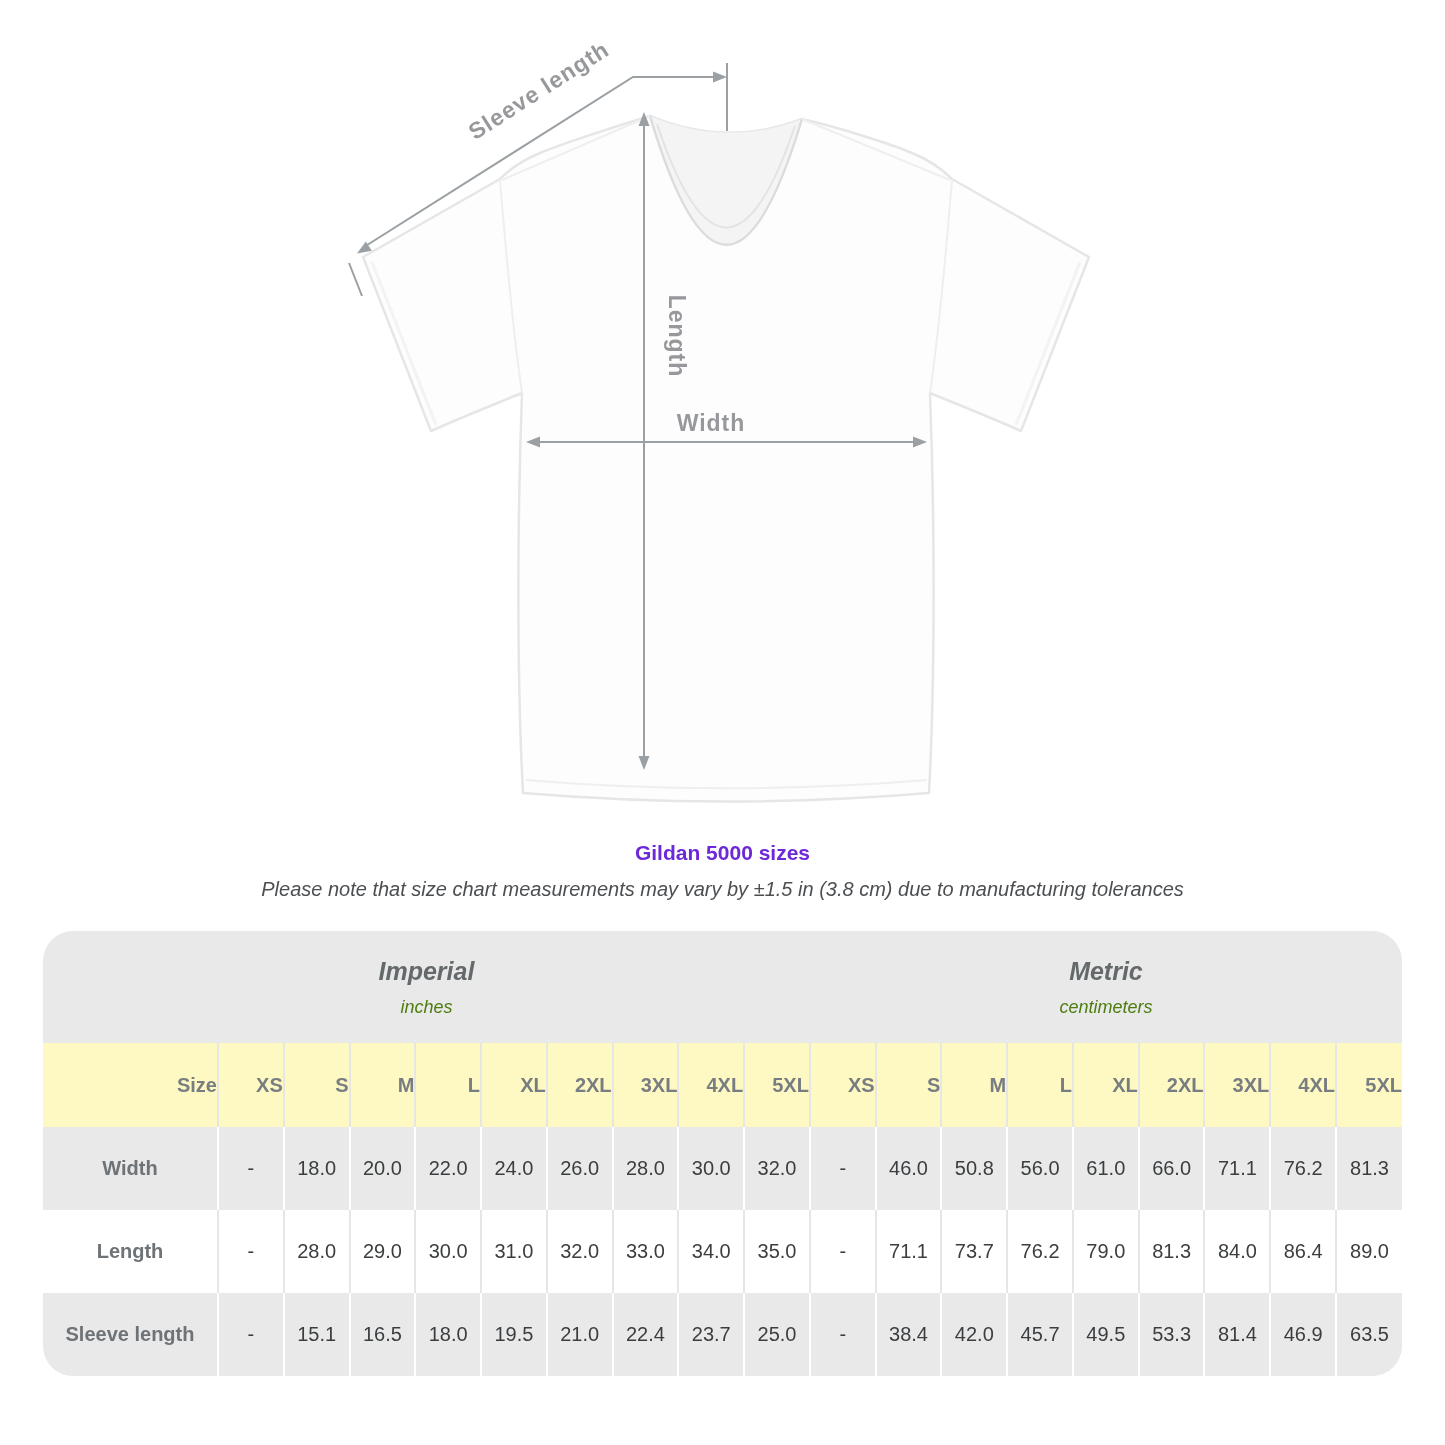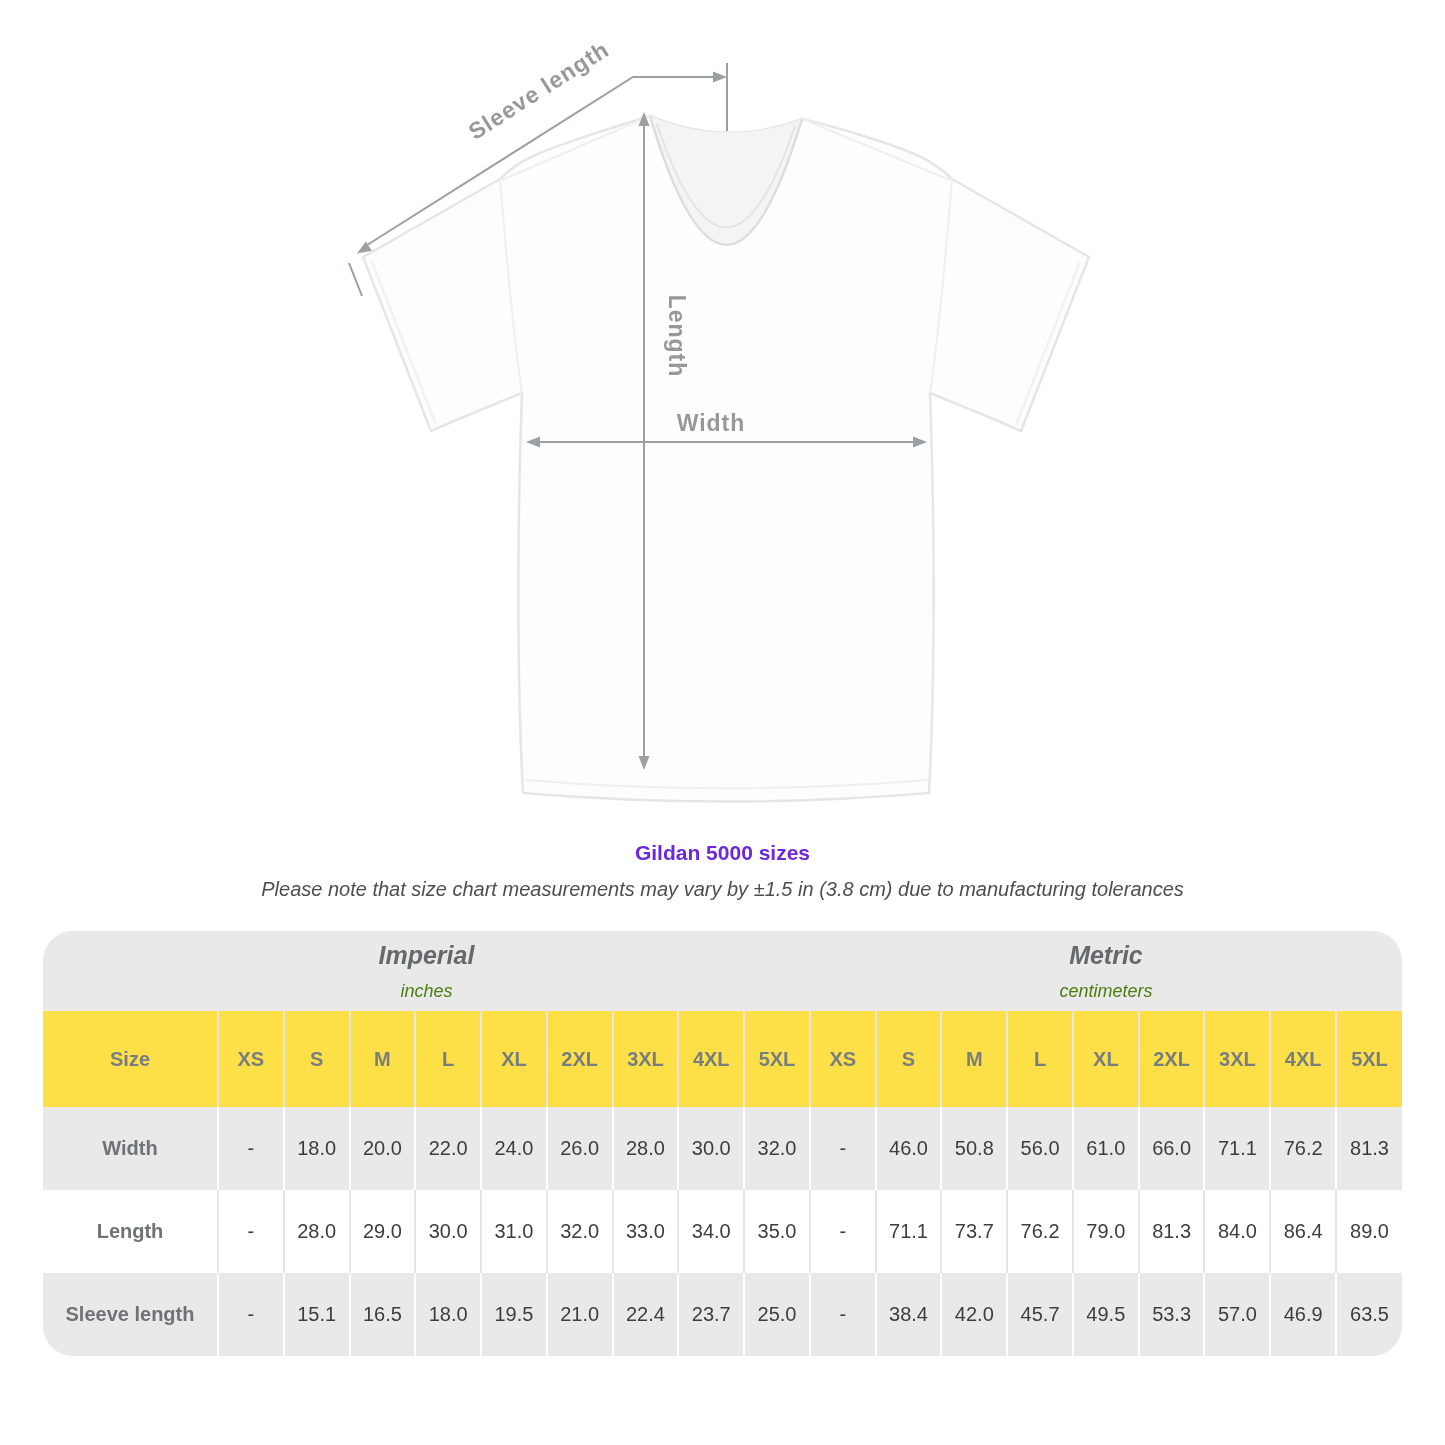--- a/index.html
+++ b/index.html
@@ -45,25 +45,25 @@
     overflow: hidden;
   }
   table.size-table {
     width: 100%; border-collapse: collapse; table-layout: fixed;
   }
   .size-table col.label-col { width: 175px; }
   .size-table th, .size-table td {
     padding: 0; text-align: center; vertical-align: middle;
     font-size: 20px; font-weight: normal;
   }
-  tr.band th { background: #e9e9e9; height: 80px; }
+  tr.band th { background: #e9e9e9; height: 112px; }
   .band-label { font-size: 25px; font-weight: bold; font-style: italic; color: #64696c; }
   .band-sub   { font-size: 18px; font-style: italic; color: #4d7c0f; margin-top: 11px; }
 
-  tr.sizes th { height: 96px; background: #fde047; color: #787d81; font-weight: bold; }
+  tr.sizes th { height: 84px; background: #fef9c3; color: #787d81; font-weight: bold; text-align: right; }
 
   tr.data    { height: 83px; }
   tr.data th { color: #6e7377; font-weight: bold; }
   tr.data td { color: #3b3e40; }
   tr.gray  > th, tr.gray  > td { background: #e9e9e9; }
   tr.white > th, tr.white > td { background: #ffffff; }
 
   tr.sep-gray  > *:not(:first-child) { border-left: 2px solid #e6e6e6; }
   tr.sep-white > *:not(:first-child) { border-left: 2px solid #ffffff; }
 </style>
@@ -251,21 +251,21 @@
           <td>21.0</td>
           <td>22.4</td>
           <td>23.7</td>
           <td>25.0</td>
           <td>-</td>
           <td>38.4</td>
           <td>42.0</td>
           <td>45.7</td>
           <td>49.5</td>
           <td>53.3</td>
-          <td>57.0</td>
+          <td>81.4</td>
           <td>46.9</td>
           <td>63.5</td>
         </tr>
       </tbody>
     </table>
   </div>
 
 </div>
 
 </body></html>

